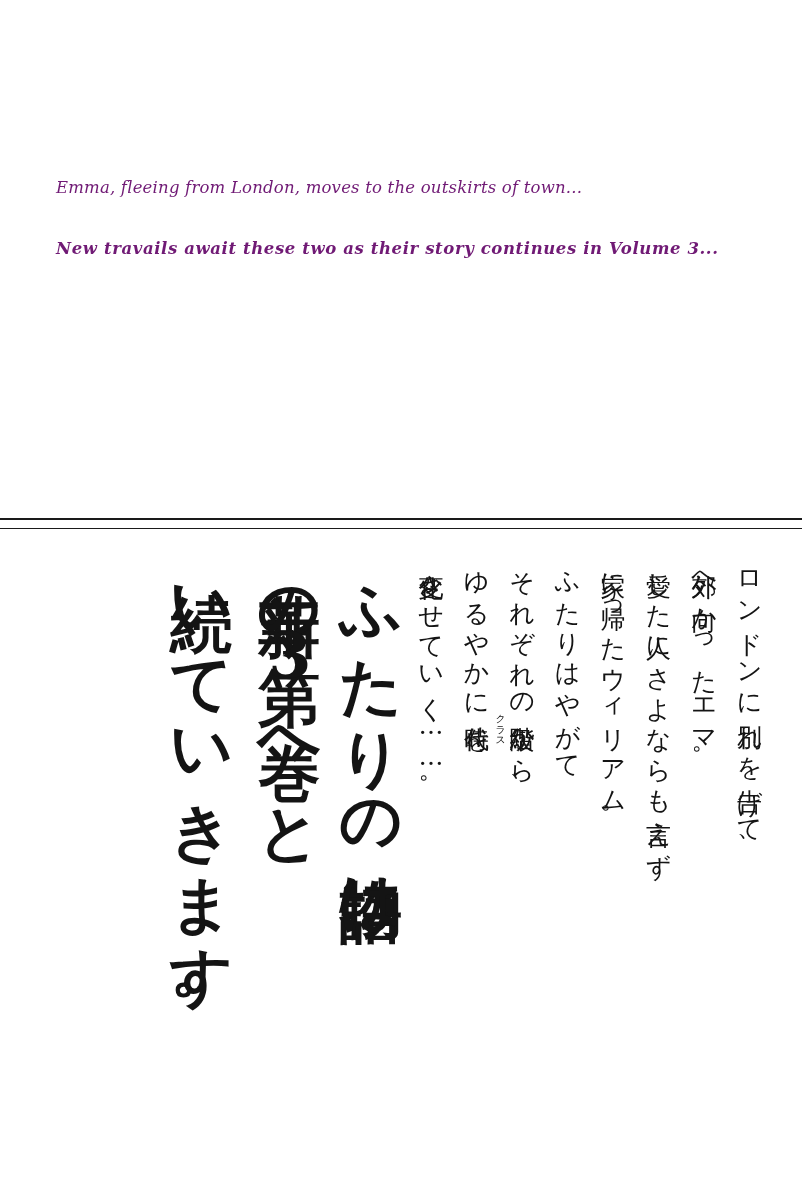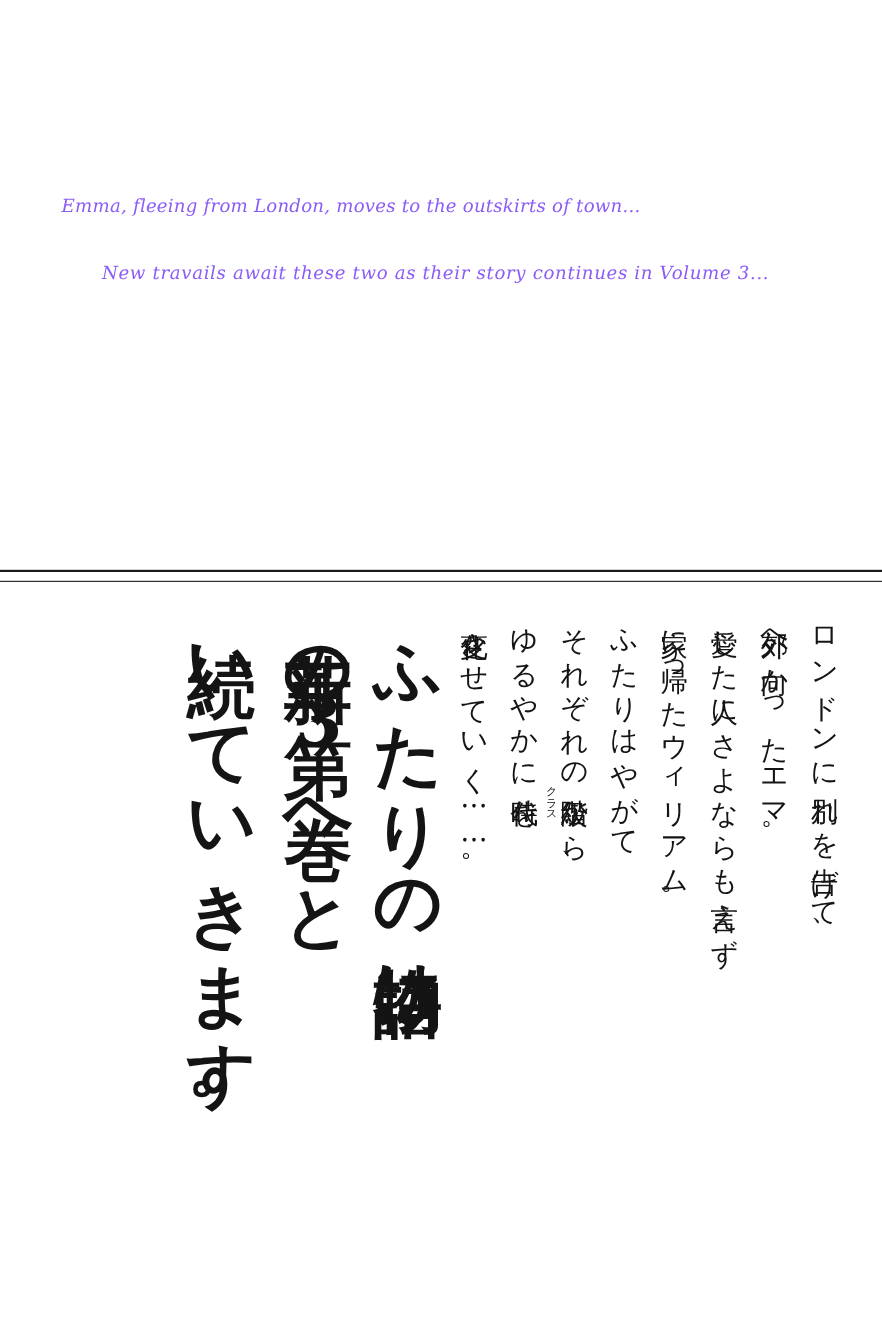--- a/index.html
+++ b/index.html
@@ -21,31 +21,30 @@
     position: absolute;
     left: 56px;
     top: 176px;
     width: 680px;
   }
   .eng-line {
     font-family: "DejaVu Serif", serif;
     font-size: 16.5px;
     line-height: 1.4;
     letter-spacing: 0.2px;
-    color: #8b5cf6;
+    color: #701a75;
     margin: 0 0 38px 0;
     font-style: italic;
   }
   .eng-line.last {
-    font-weight: normal;
+    font-weight: bold;
     font-style: italic;
     letter-spacing: 0.6px;
     font-size: 16.5px;
     margin-bottom: 0;
-    text-align: center;
   }
 
   
   .divider {
     position: absolute;
     left: 0;
     width: 802px;
     height: 0;
     border-top: 2px solid #1a1a1a;
   }

